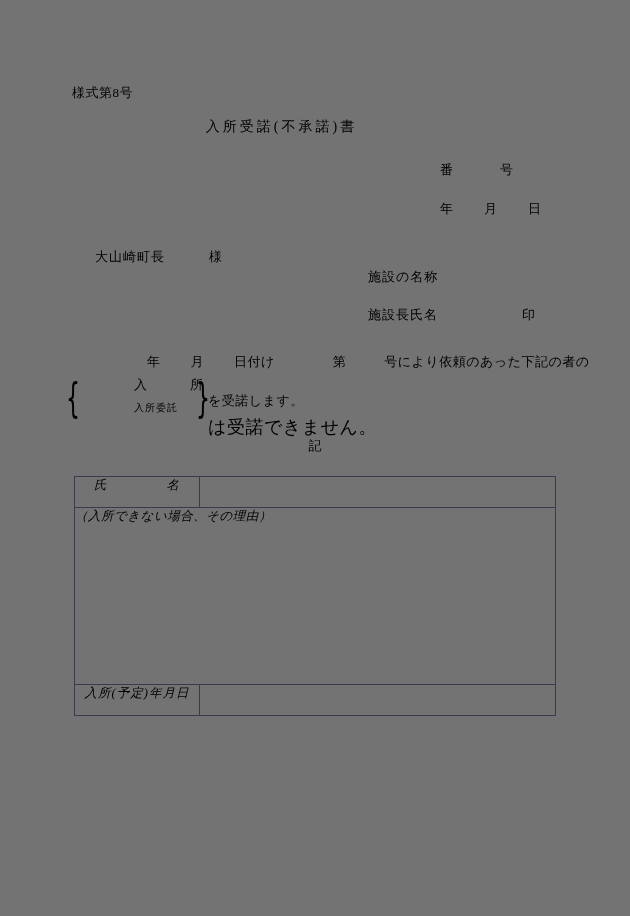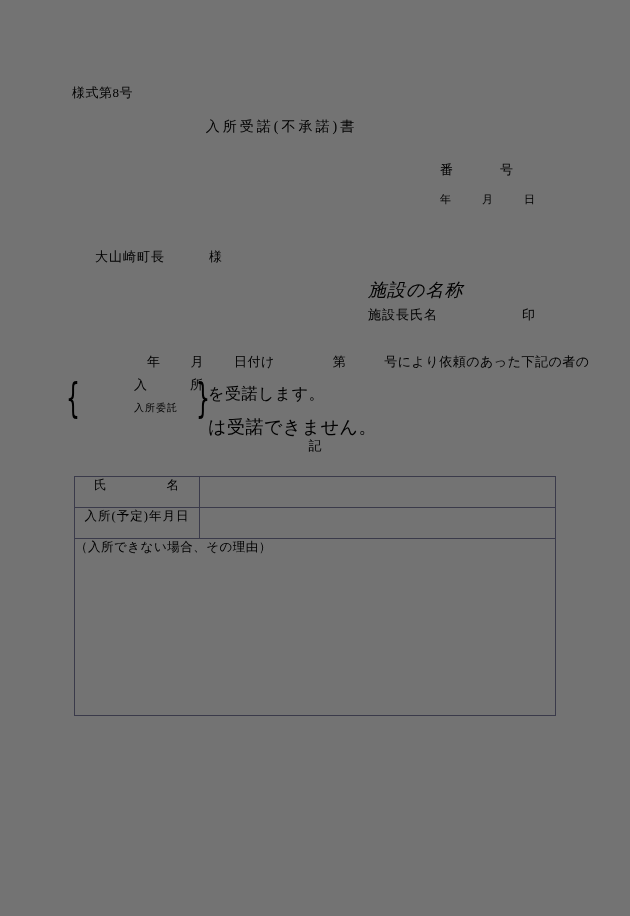--- a/index.html
+++ b/index.html
@@ -40,40 +40,39 @@
   }
   .num-line {
     left: 440px;
     top: 161px;
     font-size: 13px;
     letter-spacing: 1px;
   }
   .num-line .gap { display: inline-block; width: 46px; }
   .date-line {
     left: 440px;
-    top: 192px;
-    font-size: 11px;
+    top: 200px;
+    font-size: 13px;
     letter-spacing: 1px;
   }
   .date-line .gap { display: inline-block; width: 30px; }
 
   .addressee {
     left: 95px;
     top: 248px;
     font-size: 13px;
     letter-spacing: 1px;
   }
   .addressee .gap { display: inline-block; width: 44px; }
 
   .facility-name {
     left: 368px;
-    top: 278px;
-    font-size: 18px;
-    letter-spacing: 1px;
-    font-style: italic;
+    top: 268px;
+    font-size: 13px;
+    letter-spacing: 1px;
   }
   .facility-head {
     left: 368px;
     top: 306px;
     font-size: 13px;
     letter-spacing: 1px;
   }
   .facility-head .gap { display: inline-block; width: 84px; }
 
   .ref-line {
@@ -116,22 +115,22 @@
     position: absolute;
     left: 72px;
     top: 25px;
     font-size: 10px;
     letter-spacing: 1px;
     white-space: nowrap;
   }
   .res1 {
     position: absolute;
     left: 146px;
-    top: 8px;
-    font-size: 16px;
+    top: 16px;
+    font-size: 13px;
     letter-spacing: 0.5px;
     white-space: nowrap;
     font-family: Liberation Mono, monospace;
   }
   .res2 {
     position: absolute;
     left: 146px;
     top: 39px;
     font-size: 18px;
     letter-spacing: 0.5px;
@@ -143,20 +142,21 @@
     top: 437px;
     width: 630px;
     text-align: center;
     font-size: 13px;
   }
 
   .table-wrap {
     left: 74px;
     top: 476px;
     width: 482px;
+    font-style: italic;
   }
   table.form-table {
     border-collapse: collapse;
     width: 482px;
     table-layout: fixed;
   }
   table.form-table td {
     border: 1px solid #3a3a4a;
     font-size: 12.5px;
     padding: 0;
@@ -231,27 +231,27 @@
   <div class="abs table-wrap">
     <table class="form-table">
       <tbody>
         <tr>
           <td class="label-cell">
             <span class="spread">氏　　　名</span>
           </td>
           <td class="value-cell"></td>
         </tr>
         <tr>
+          <td class="reason-cell" colspan="2">
+            <span>（入所できない場合、その理由）</span>
+          </td>
+        </tr>
+        <tr>
           <td class="label-cell">
             <span>入所(予定)年月日</span>
           </td>
           <td class="value-cell"></td>
         </tr>
-        <tr>
-          <td class="reason-cell" colspan="2">
-            <span>（入所できない場合、その理由）</span>
-          </td>
-        </tr>
       </tbody>
     </table>
   </div>
 
 </div>
 
 </body></html>

